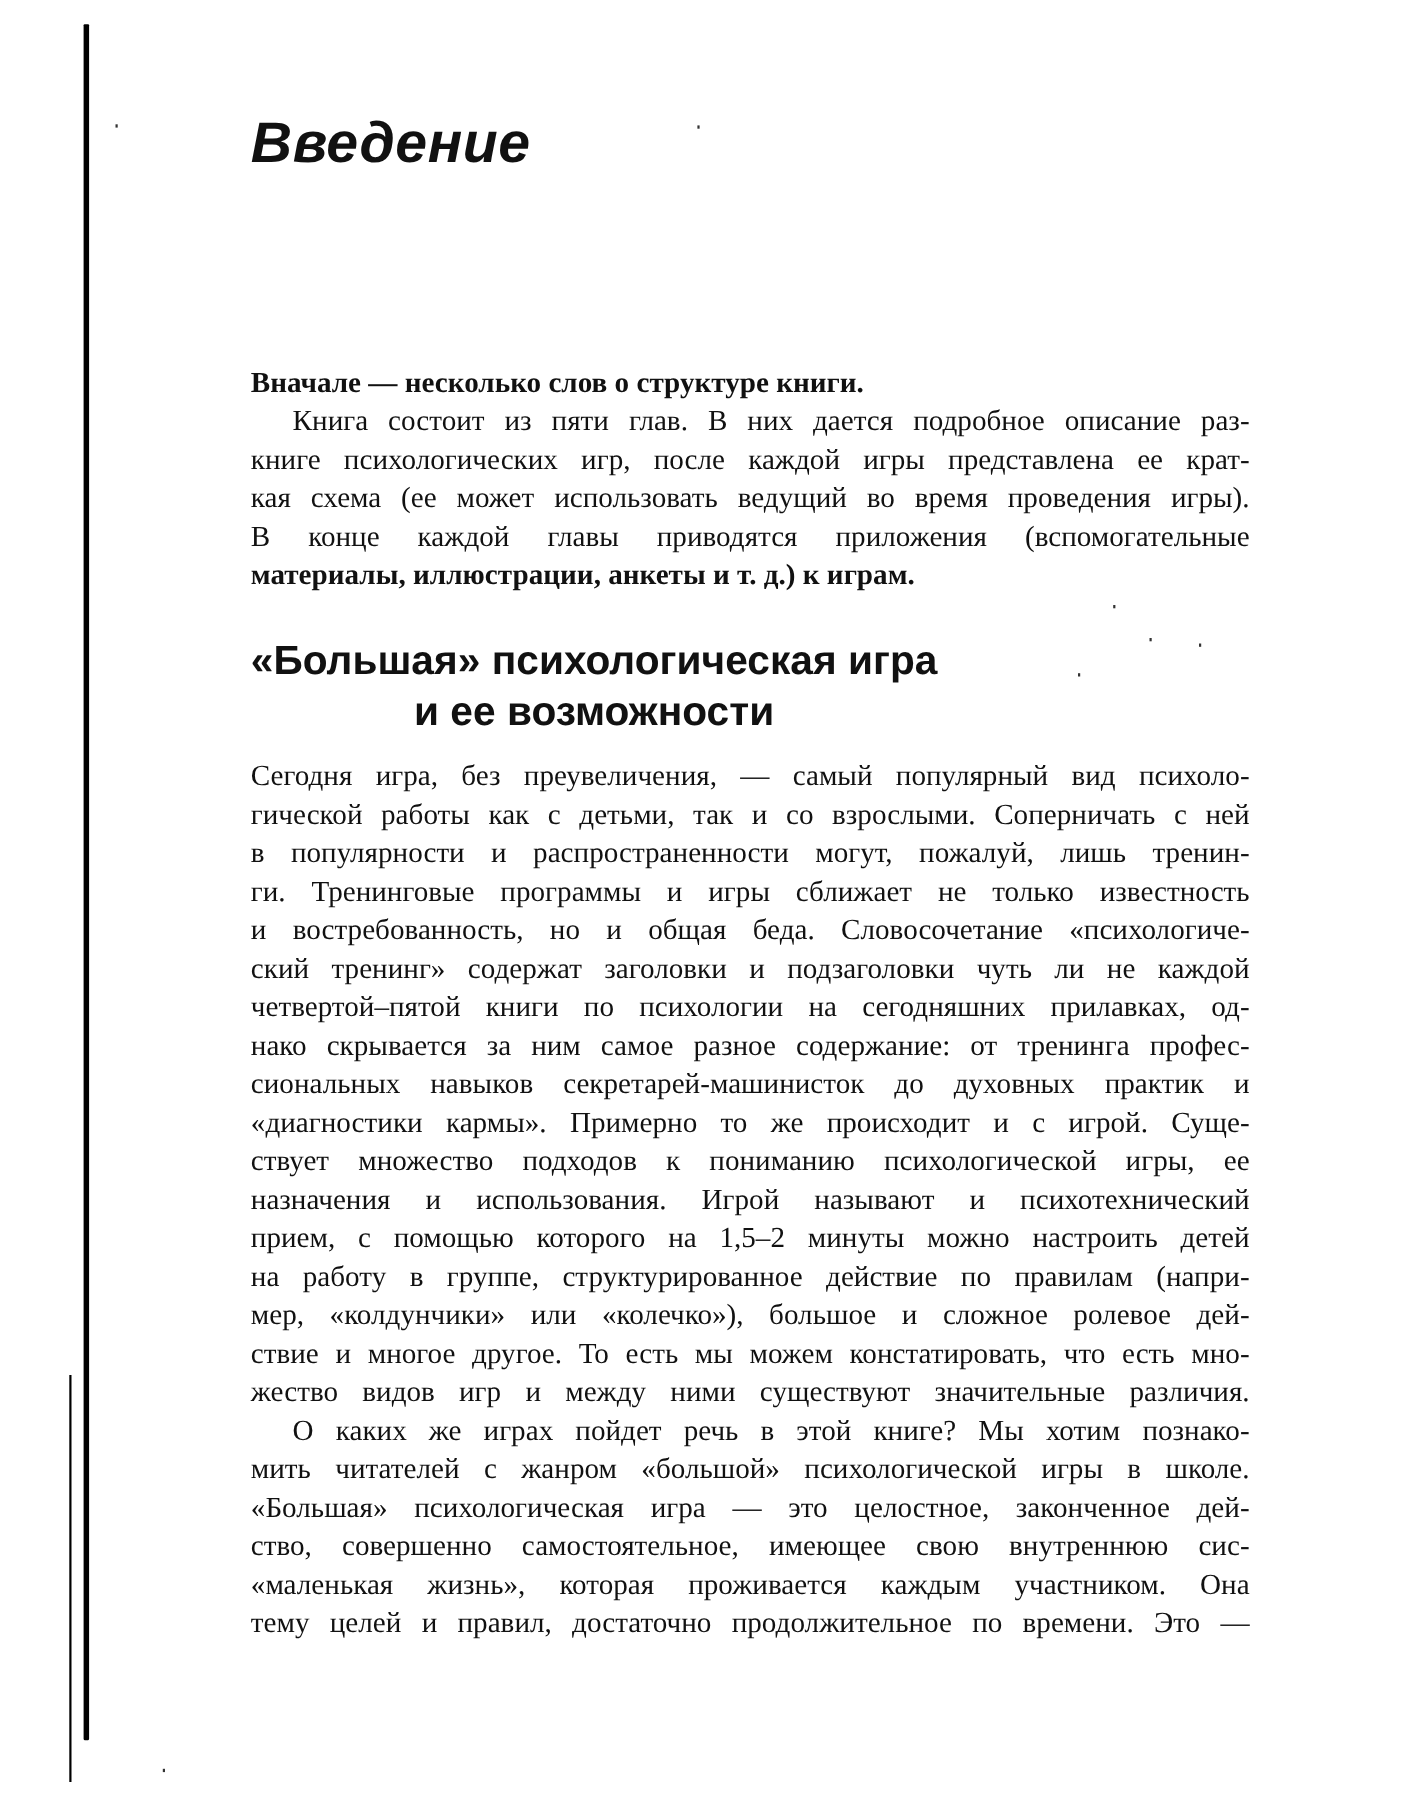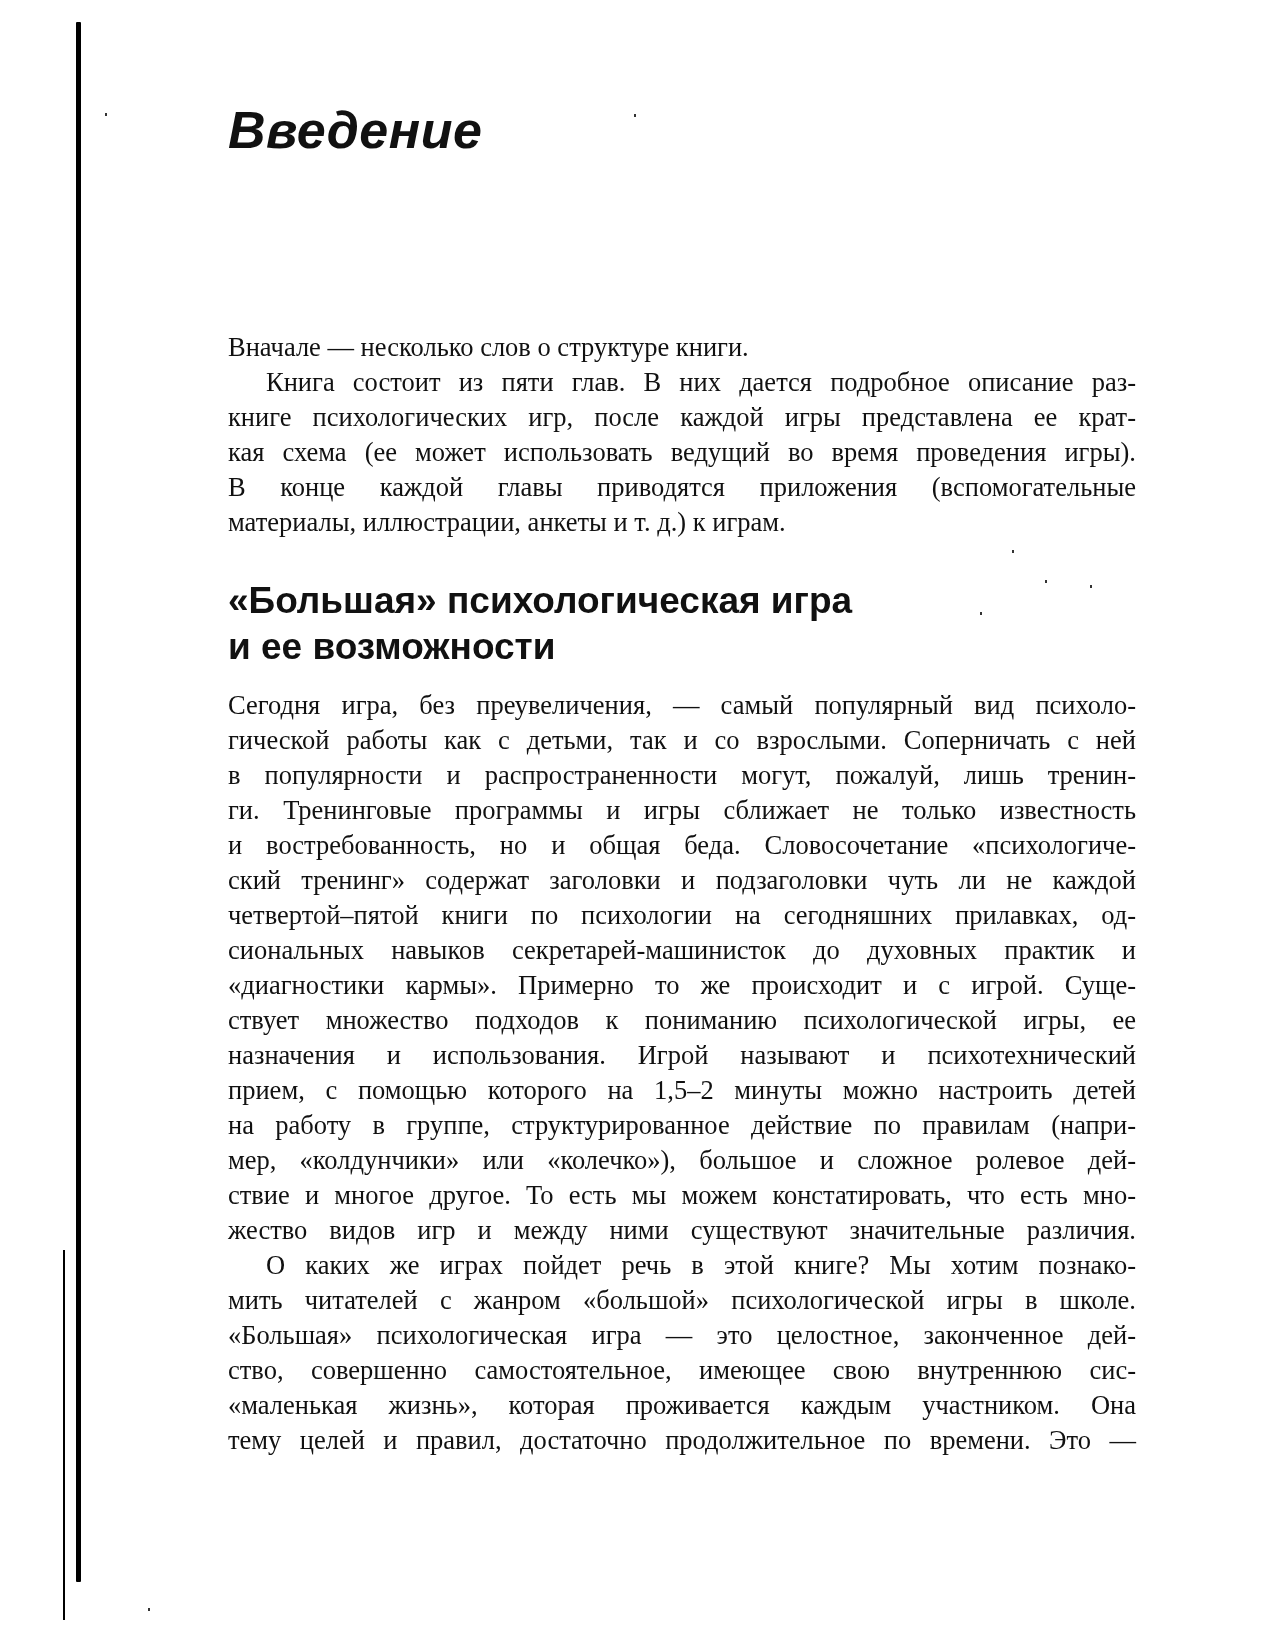--- a/index.html
+++ b/index.html
@@ -57,20 +57,21 @@
     }
     .section-title {
       position: absolute;
       top: 578px;
       left: 0;
       margin: 0;
       font-family: "Liberation Sans", sans-serif;
       font-weight: bold;
       font-size: 37px;
       line-height: 46px;
+      text-align: center;
     }
     .body-text {
       position: absolute;
       top: 688px;
       left: 0;
       width: 908px;
     }
     p {
       margin: 0;
       font-family: "Liberation Serif", serif;
@@ -80,20 +81,21 @@
       hyphens: manual;
     }
     .line {
       display: block;
       text-align: justify;
       text-align-last: justify;
       white-space: nowrap;
     }
     .line.last {
       text-align-last: left;
+      font-weight: bold;
     }
     .noise {
       position: absolute;
       width: 2px;
       height: 3px;
       background: #333;
     }
   </style>
 </head>
 <body>
@@ -125,20 +127,21 @@
 
   <div class="body-text">
     <p>
       <span class="line">Сегодня игра, без преувеличения, — самый популярный вид психоло-</span>
       <span class="line">гической работы как с детьми, так и со взрослыми. Соперничать с ней</span>
       <span class="line">в популярности и распространенности могут, пожалуй, лишь тренин-</span>
       <span class="line">ги. Тренинговые программы и игры сближает не только известность</span>
       <span class="line">и востребованность, но и общая беда. Словосочетание «психологиче-</span>
       <span class="line">ский тренинг» содержат заголовки и подзаголовки чуть ли не каждой</span>
       <span class="line">четвертой–пятой книги по психологии на сегодняшних прилавках, од-</span>
+      <span class="line">нако скрывается за ним самое разное содержание: от тренинга профес-</span>
       <span class="line">сиональных навыков секретарей-машинисток до духовных практик и</span>
       <span class="line">«диагностики кармы». Примерно то же происходит и с игрой. Суще-</span>
       <span class="line">ствует множество подходов к пониманию психологической игры, ее</span>
       <span class="line">назначения и использования. Игрой называют и психотехнический</span>
       <span class="line">прием, с помощью которого на 1,5–2 минуты можно настроить детей</span>
       <span class="line">на работу в группе, структурированное действие по правилам (напри-</span>
       <span class="line">мер, «колдунчики» или «колечко»), большое и сложное ролевое дей-</span>
       <span class="line">ствие и многое другое. То есть мы можем констатировать, что есть мно-</span>
       <span class="line">жество видов игр и между ними существуют значительные различия.</span>
     </p>

